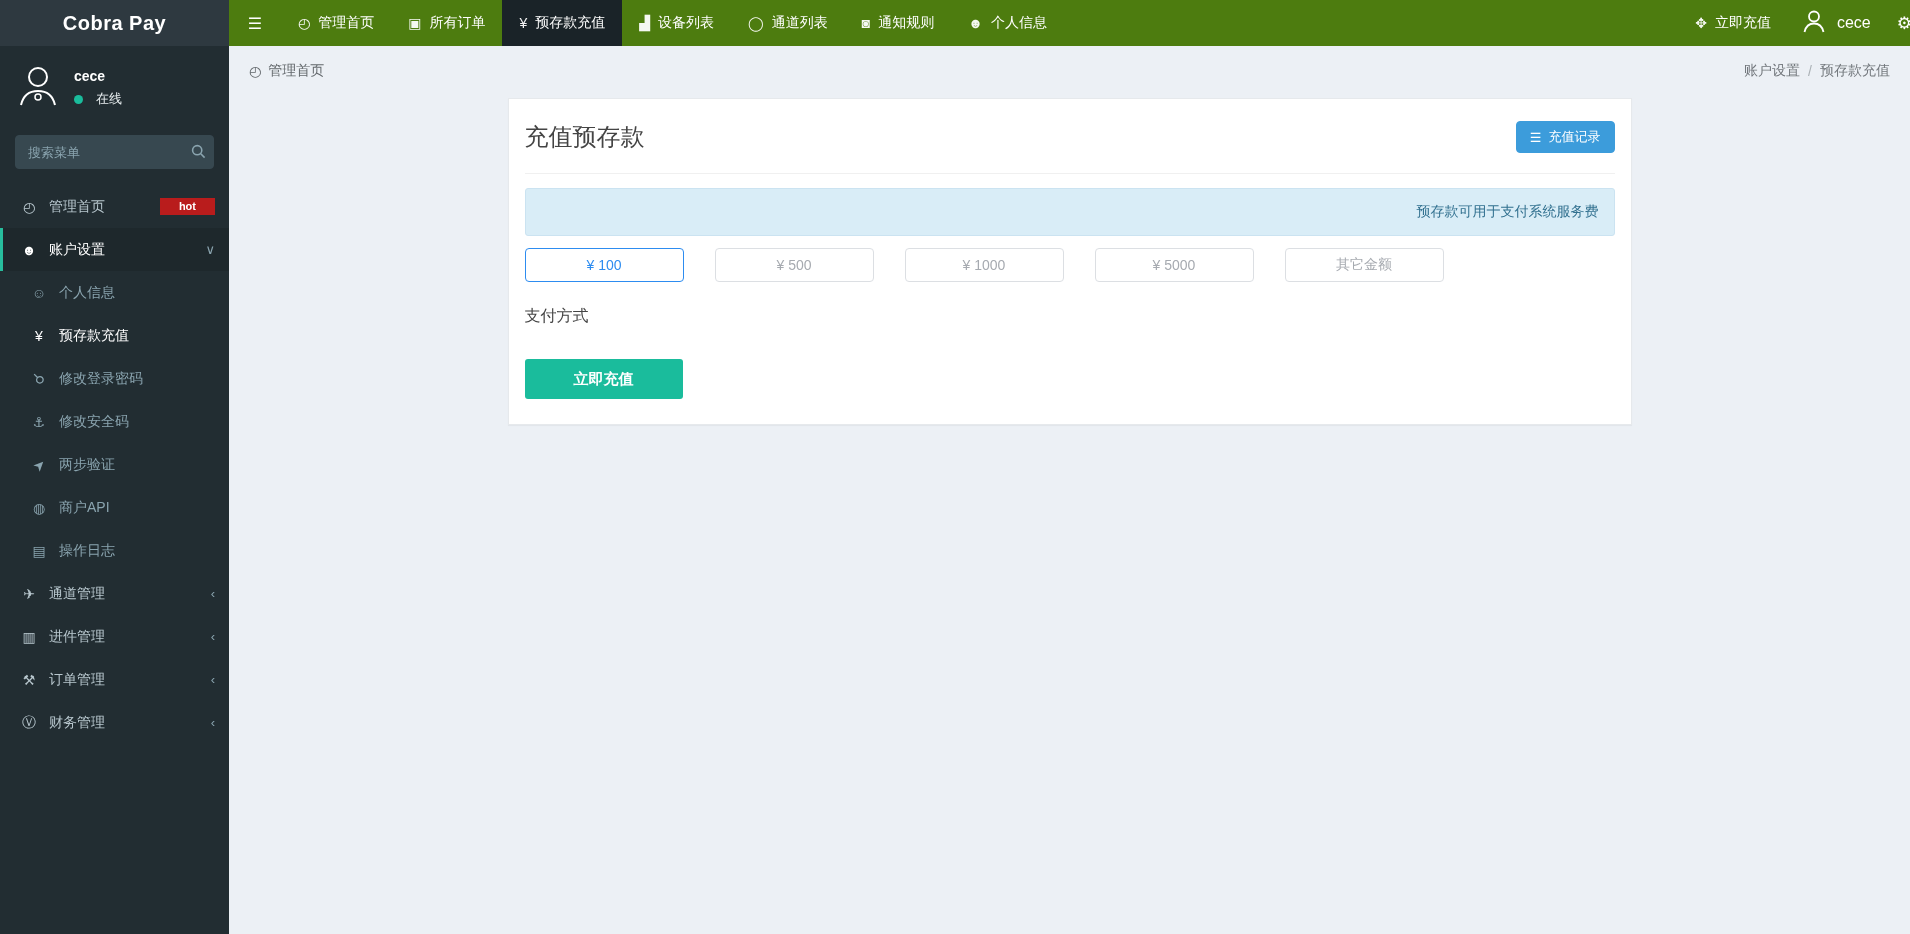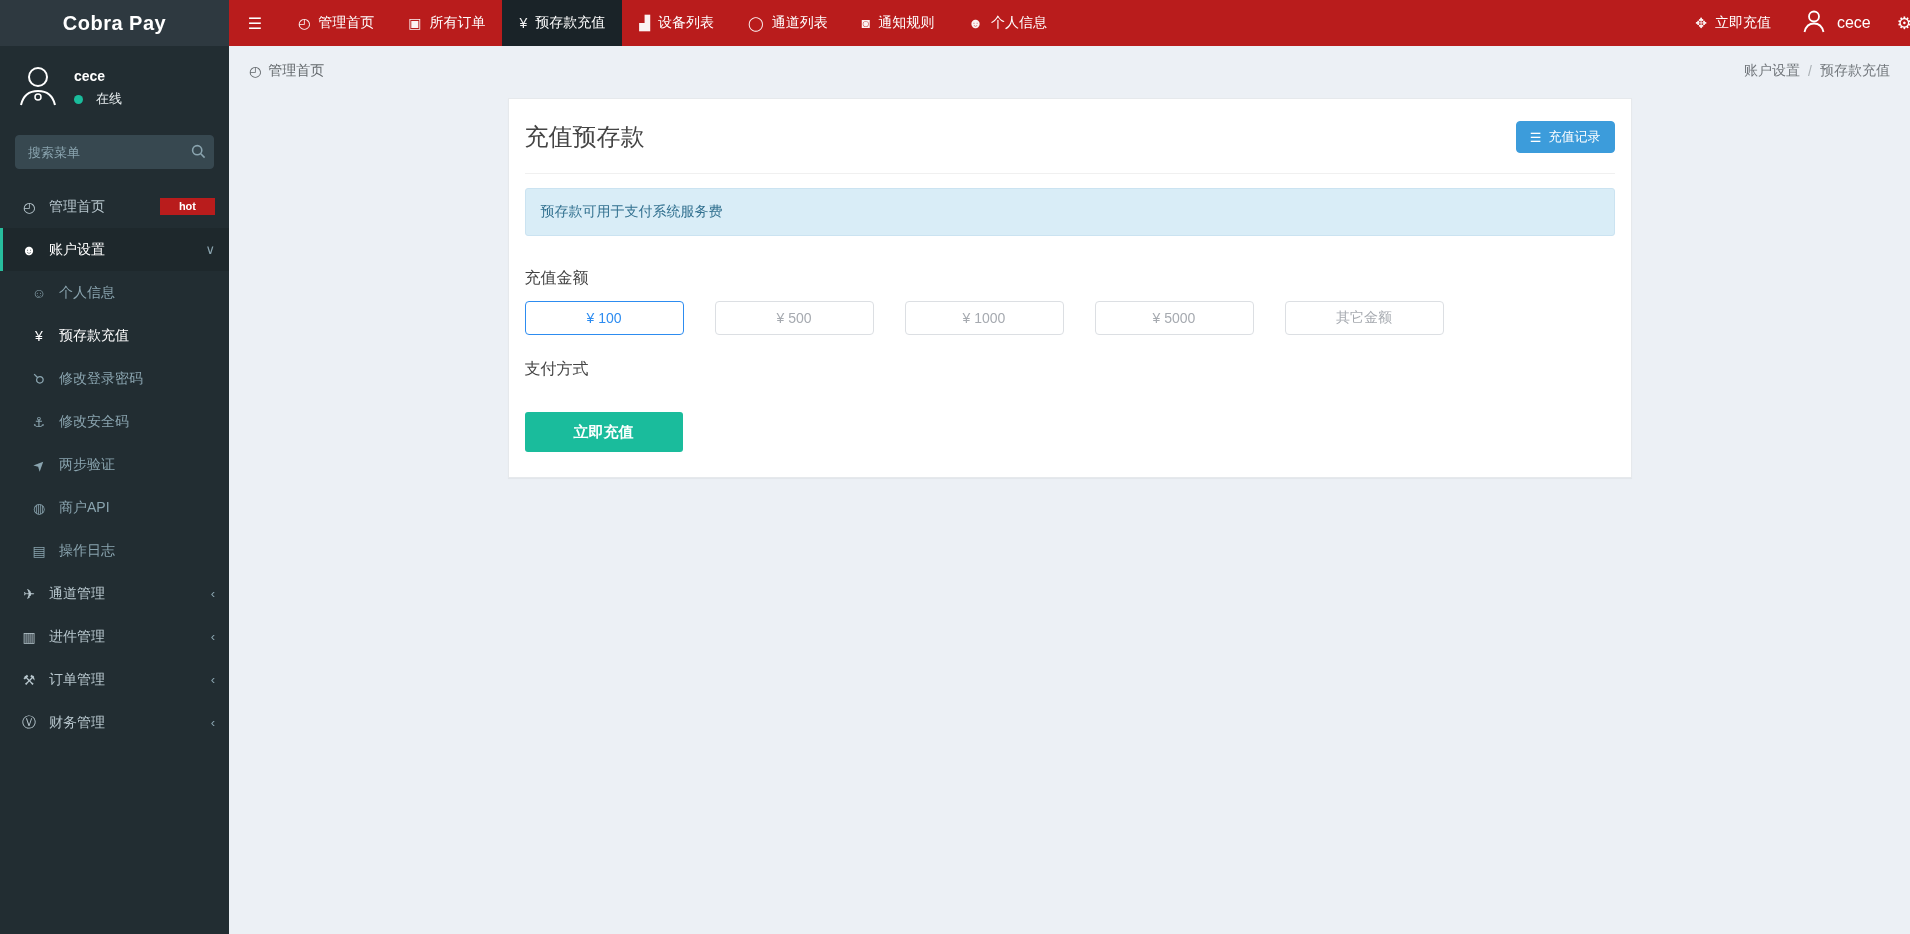--- a/index.html
+++ b/index.html
@@ -1,21 +1,21 @@
 <!DOCTYPE html>
 <html><head>
 <meta charset="utf-8">
 <style>
   * { margin:0; padding:0; box-sizing:border-box; }
   html,body { width:1910px; height:934px; overflow:hidden; }
   body { font-family:"Liberation Sans","DejaVu Sans",sans-serif; background:#ecf0f5; }
   .app { width:1910px; height:934px; display:flex; flex-direction:column; }
 
   
-  .topbar { height:46px; flex:0 0 46px; display:flex; background:#b91c1c; color:#fff;justify-content:flex-end; }
+  .topbar { height:46px; flex:0 0 46px; display:flex; background:#4d7c0f; color:#fff;justify-content:flex-end; }
   .logo { width:229px; flex:0 0 229px; background:#2e3940; font-size:20px; font-weight:bold;
           display:flex; align-items:center; justify-content:center; letter-spacing:.5px; cursor:pointer; }
   .nav { flex:1; display:flex; align-items:stretch; min-width:0; }
   .nav-toggle { width:52px; display:flex; align-items:center; justify-content:center; font-size:16px; cursor:pointer; }
   .nav-item { padding:0 17px; display:flex; align-items:center; gap:8px; font-size:14px; cursor:pointer; white-space:nowrap; }
   .nav-item .ic { font-size:14px; opacity:.95; }
   .nav-item.active { background:#1a2328; }
   .nav-right { margin-left:auto; display:flex; align-items:center; }
   .nav-right .nav-item { padding:0 14px; }
   .user-chip { display:flex; align-items:center; gap:10px; padding:0 16px; cursor:pointer; }
@@ -61,21 +61,21 @@
 
   .card { width:1124px; margin:10px auto 0; background:#fff; border:1px solid #e6e9ec;
           box-shadow:0 1px 1px rgba(0,0,0,.04); padding:16px 16px 25px; }
   .card-header { display:flex; justify-content:space-between; align-items:flex-start;
                  padding:6px 0 20px; border-bottom:1px solid #f0f0f0; }
   .card-title { font-size:24px; font-weight:normal; color:#444; }
   .history-btn { background:#3c9cdb; border:1px solid #3c9cdb; color:#fff; border-radius:4px;
                  padding:6px 13px; font-size:13px; display:flex; align-items:center; gap:7px; cursor:pointer;
                  font-family:"Liberation Sans","DejaVu Sans",sans-serif; }
   .alert-info { margin-top:14px; background:#d9edf7; border:1px solid #cbe3f1; color:#31708f;
-                border-radius:3px; padding:14px 15px; font-size:14px; }
+                border-radius:3px; padding:14px 15px; font-size:14px;text-align:right; }
   .section-label { margin-top:32px; font-size:16px; color:#444; }
   .amounts { display:flex; gap:31px; margin-top:12px; }
   .amount-btn { width:159px; height:34px; background:#fff; border:1px solid #dcdfe3; border-radius:4px;
                 color:#a6aab0; font-size:14px; display:flex; align-items:center; justify-content:center;
                 cursor:pointer; font-family:"Liberation Sans","DejaVu Sans",sans-serif; }
   .amount-btn.selected { border-color:#2d8cf0; color:#2d8cf0; }
   .submit-btn { margin-top:32px; width:158px; height:40px; background:#1abc9c; border:none; border-radius:3px;
                 color:#fff; font-size:15px; font-weight:bold; cursor:pointer;
                 font-family:"Liberation Sans","DejaVu Sans",sans-serif; }
 </style>
@@ -254,21 +254,20 @@
         <div class="card-header">
           <div class="card-title">充值预存款</div>
           <button class="history-btn">
             <span>☰</span>
             <span>充值记录</span>
           </button>
         </div>
 
         <div class="alert-info">预存款可用于支付系统服务费</div>
 
-        <div class="section-label">充值金额</div>
 
         <div class="amounts">
           <button class="amount-btn selected">¥ 100</button>
           <button class="amount-btn">¥ 500</button>
           <button class="amount-btn">¥ 1000</button>
           <button class="amount-btn">¥ 5000</button>
           <button class="amount-btn">其它金额</button>
         </div>
 
         <div class="section-label" style="margin-top:24px;">支付方式</div>

